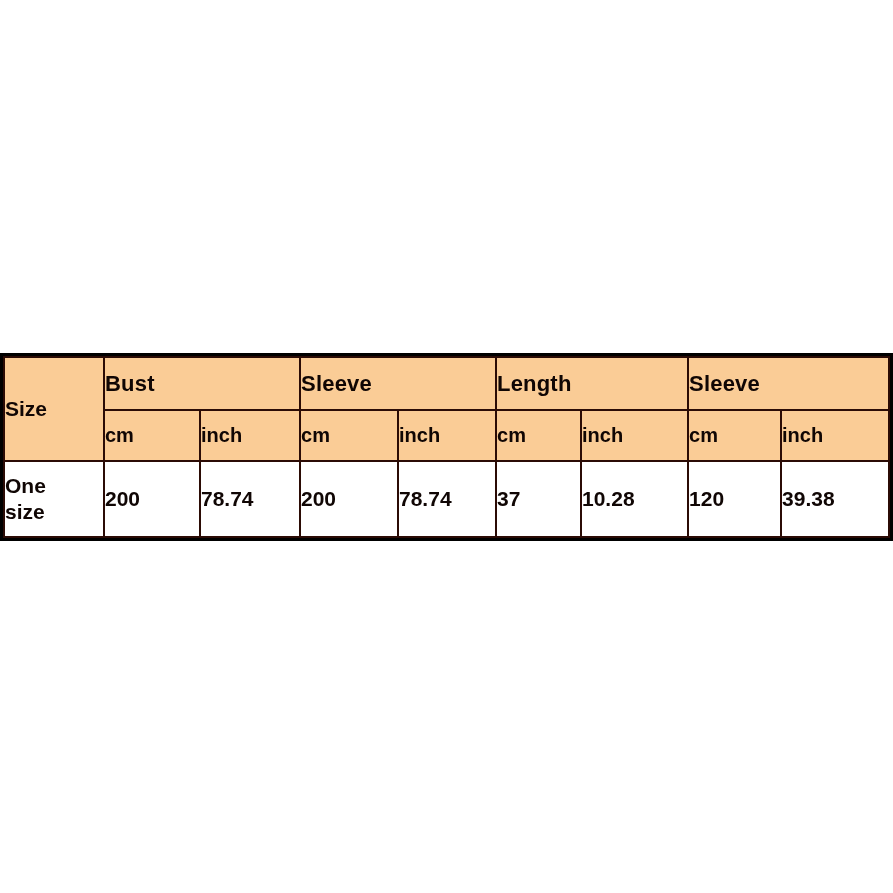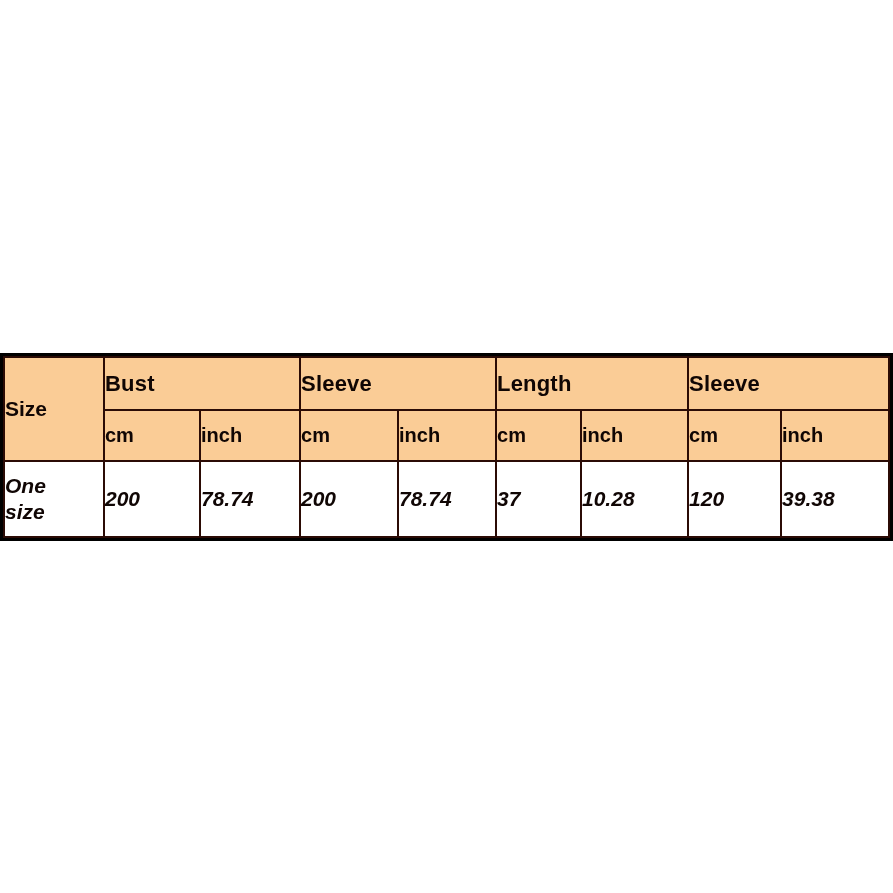--- a/index.html
+++ b/index.html
@@ -86,21 +86,21 @@
   col.c-binch  { width: 100px; }
   col.c-wcm    { width: 98px; }
   col.c-winch  { width: 98px; }
   col.c-scm    { width: 85px; }
   col.c-sinch  { width: 107px; }
   col.c-lcm    { width: 93px; }
   col.c-linch  { width: 108px; }
 
   tr.row-head1 { height: 50px; }
   tr.row-head2 { height: 48px; }
-  tr.row-data  { height: 72px; font-style: italic; }
+  tr.row-data  { height: 72px; }
 </style>
 </head>
 <body>
 
 <div id="size-chart-wrap">
   <table class="size-chart">
     <colgroup>
       <col class="c-size">
       <col class="c-bcm">
       <col class="c-binch">

